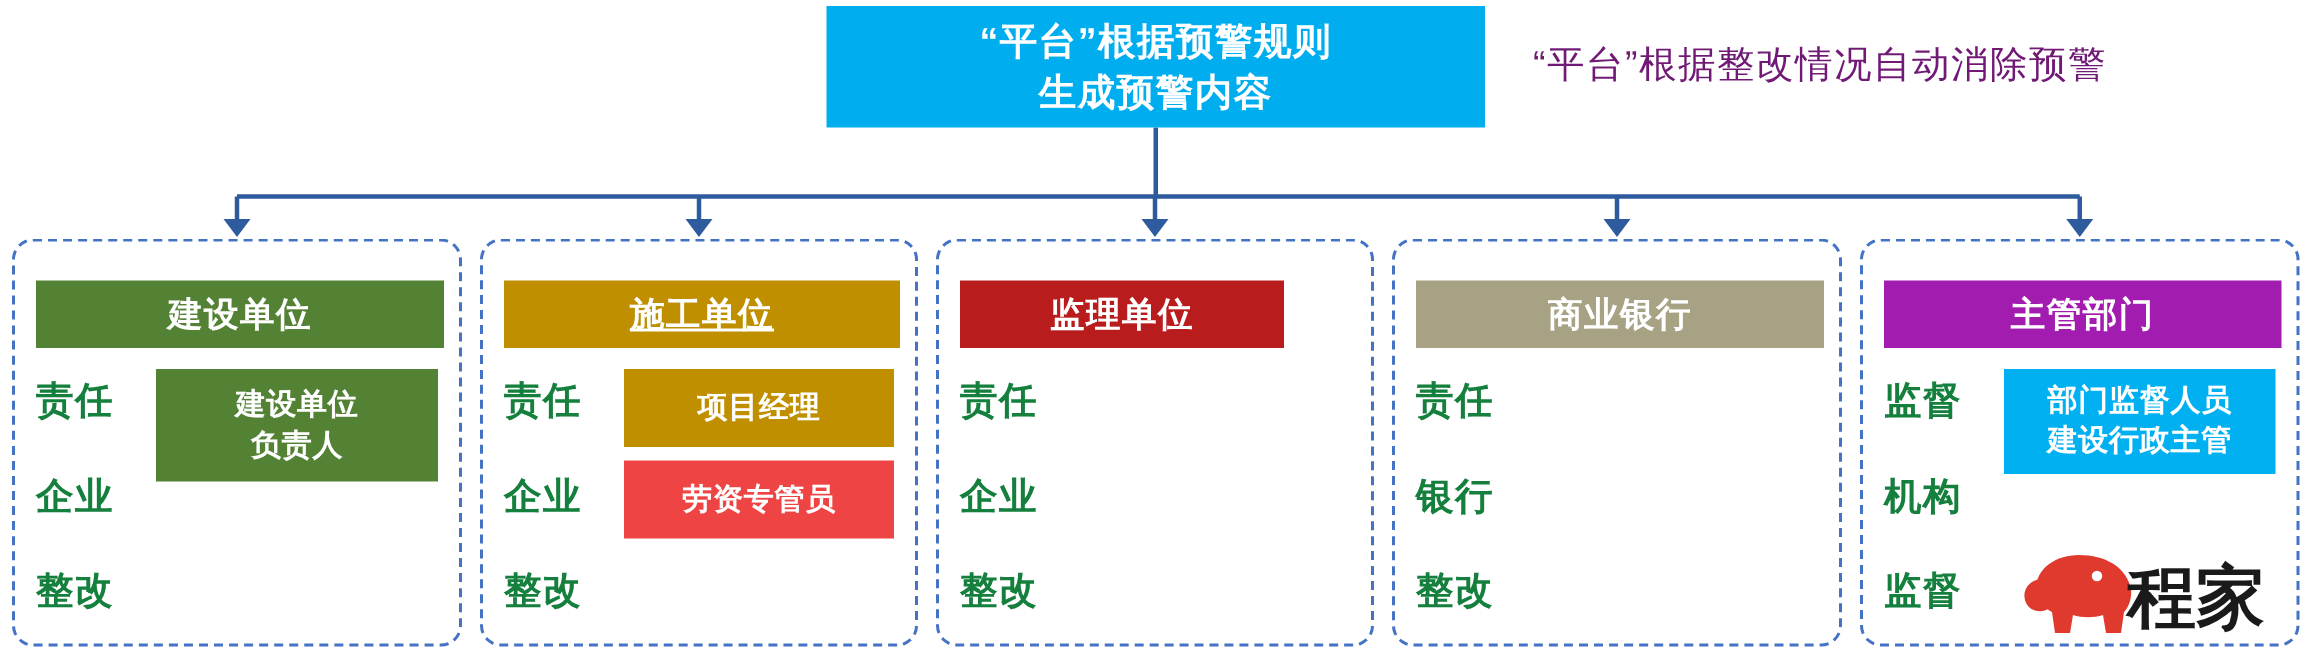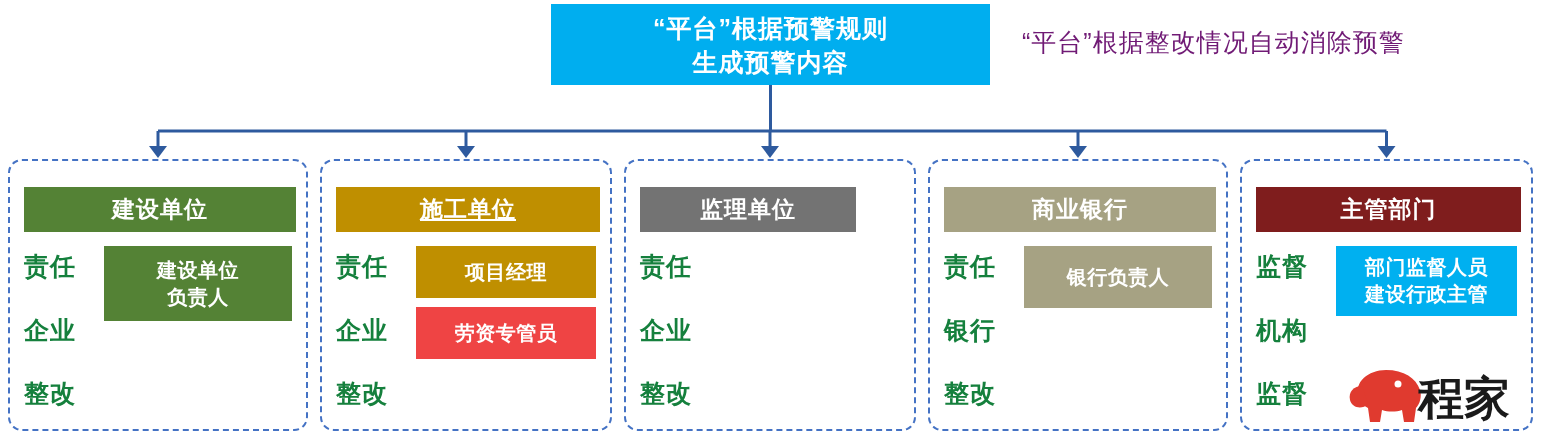--- a/index.html
+++ b/index.html
@@ -191,46 +191,41 @@
             <div class="person" style="background: rgb(191, 143, 0); height: 52px;">
               <span>项目经理</span>
             </div>
             <div class="person" style="background: #ef4444; height: 52px;">
               <span>劳资专管员</span>
             </div>
           </div>
         </div>
       </div>
       <div class="col" style="left: 624px; width: 292px;">
-        <div class="col-head" style="background: #737373; width: 216px; font-family: Liberation Mono, monospace;">监理单位</div>
+        <div class="col-head" style="background: #b91c1c; width: 216px; font-family: Liberation Mono, monospace;">监理单位</div>
         <div class="col-body">
           <div class="roles" style="width: 68px;">
             <div>责任</div>
             <div>企业</div>
             <div>整改</div>
           </div>
         </div>
       </div>
       <div class="col" style="left: 928px; width: 300px;">
         <div class="col-head" style="background: rgb(166, 162, 131); width: 272px;">商业银行</div>
         <div class="col-body">
           <div class="roles" style="width: 68px;">
             <div>责任</div>
             <div>银行</div>
             <div>整改</div>
           </div>
-          <div class="persons">
-            <div class="person" style="background: rgb(166, 162, 131); height: 62px;">
-              <span>银行负责人</span>
-            </div>
-          </div>
         </div>
       </div>
       <div class="col" style="left: 1240px; width: 293px;">
-        <div class="col-head" style="background: #7f1d1d; width: 265px;">主管部门</div>
+        <div class="col-head" style="background: #a21caf; width: 265px;">主管部门</div>
         <div class="col-body">
           <div class="roles" style="width: 68px;">
             <div>监督</div>
             <div>机构</div>
             <div>监督</div>
           </div>
           <div class="persons">
             <div class="person" style="background: rgb(0, 176, 240); height: 70px;">
               <span>部门监督人员</span>
               <span>建设行政主管</span>

